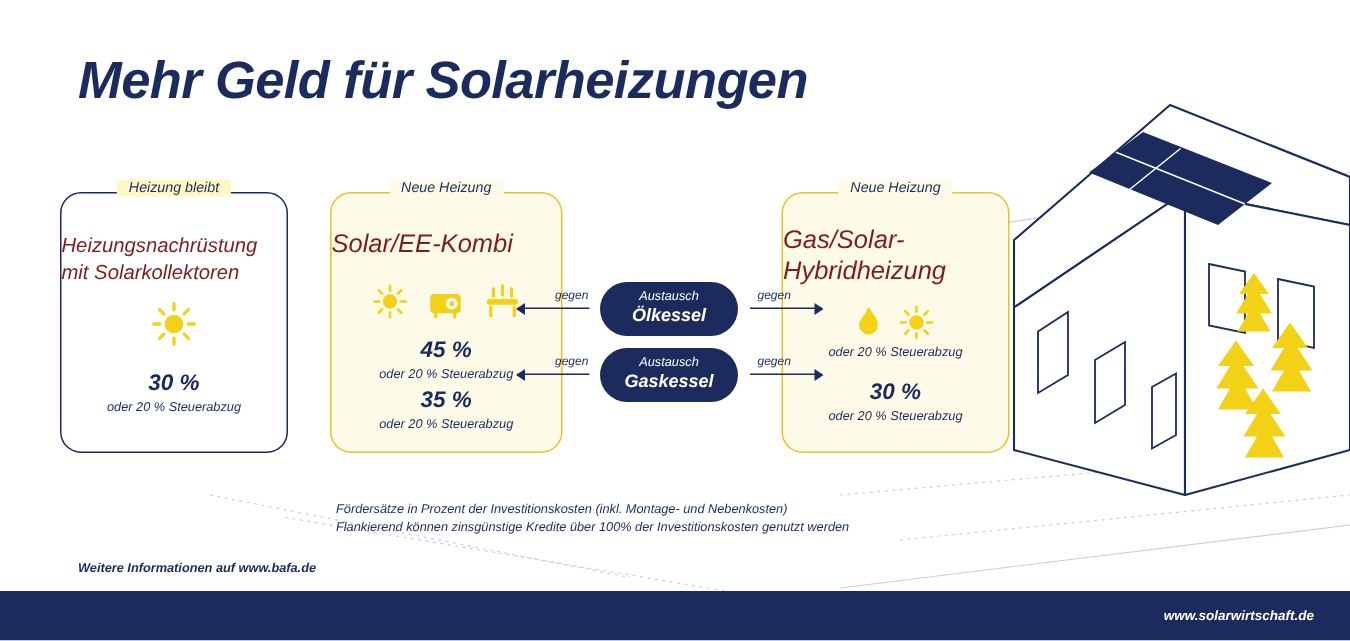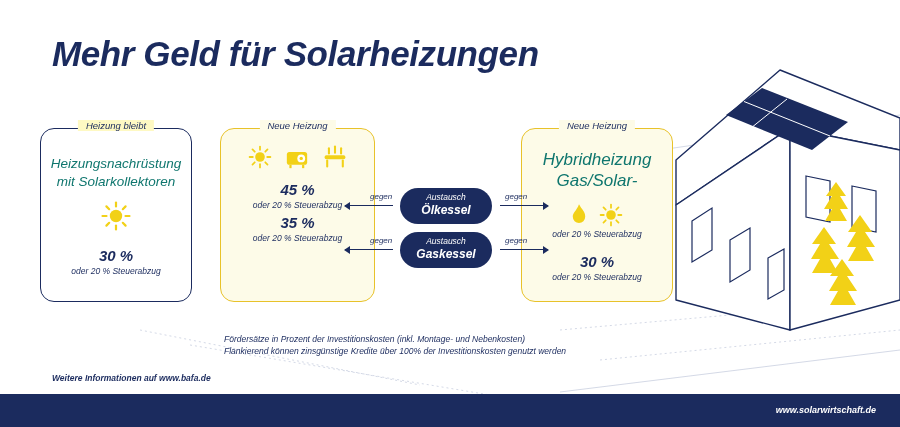--- a/index.html
+++ b/index.html
@@ -58,22 +58,22 @@
     transform: translateX(-50%);
     background: #fef9c3;
     padding: 0 8px;
     font-size: 9.5px;
     color: #1b2b5e;
     white-space: nowrap;
   }
   .card.yellow .card-tag { background: #fdfbe8; }
 
   .card-title {
-    text-align: center;
-    color: #0f766e;
+    text-align: left;
+    color: #7f1d1d;
     font-weight: normal;
   }
   #card-left {
     left: 40px;
     top: 128px;
     width: 152px;
     height: 174px;
   }
   #card-left .card-title {
     margin-top: 26px;
@@ -288,20 +288,23 @@
             <path d="M8.2,21.8 L5.4,24.6"></path>
         </g>
       </svg>
     </div>
     <div class="pct" style="margin-top:16px;">30 %</div>
     <div class="pct-sub">oder 20 % Steuerabzug</div>
   </div>
 
   <div class="card yellow" id="card-mid">
     <div class="card-tag">Neue Heizung</div>
+    <div class="card-title">
+      <div>Solar/EE-Kombi</div>
+    </div>
     <div class="icon-row">
       <svg width="24" height="24" viewBox="0 0 30 30">
         <circle cx="15" cy="15" r="6" fill="#f2d117"></circle>
         <g stroke="#f2d117" stroke-width="2.2" stroke-linecap="round">
           <path d="M15,2 L15,6"></path>
             <path d="M15,24 L15,28"></path>
           <path d="M2,15 L6,15"></path>
             <path d="M24,15 L28,15"></path>
           <path d="M5.6,5.6 L8.4,8.4"></path>
             <path d="M21.6,21.6 L24.4,24.4"></path>
@@ -331,22 +334,22 @@
     </div>
     <div class="pct" style="margin-top:12px;">45 %</div>
     <div class="pct-sub">oder 20 % Steuerabzug</div>
     <div class="pct" style="margin-top:4px;">35 %</div>
     <div class="pct-sub">oder 20 % Steuerabzug</div>
   </div>
 
   <div class="card yellow" id="card-right">
     <div class="card-tag">Neue Heizung</div>
     <div class="card-title">
+      <div>Gas/Solar-</div>
       <div>Hybridheizung</div>
-      <div>Gas/Solar-</div>
     </div>
     <div class="icon-row" style="margin-top:10px;">
       <svg width="16" height="24" viewBox="0 0 18 26">
         <path d="M9,1 C12,7 16,9 16,15 a7,7 0 0 1 -14,0 C2,10 6,9 9,1 Z" fill="#f2d117"></path>
       </svg>
       <svg width="24" height="24" viewBox="0 0 30 30">
         <circle cx="15" cy="15" r="6" fill="#f2d117"></circle>
         <g stroke="#f2d117" stroke-width="2.2" stroke-linecap="round">
           <path d="M15,2 L15,6"></path>
             <path d="M15,24 L15,28"></path>

